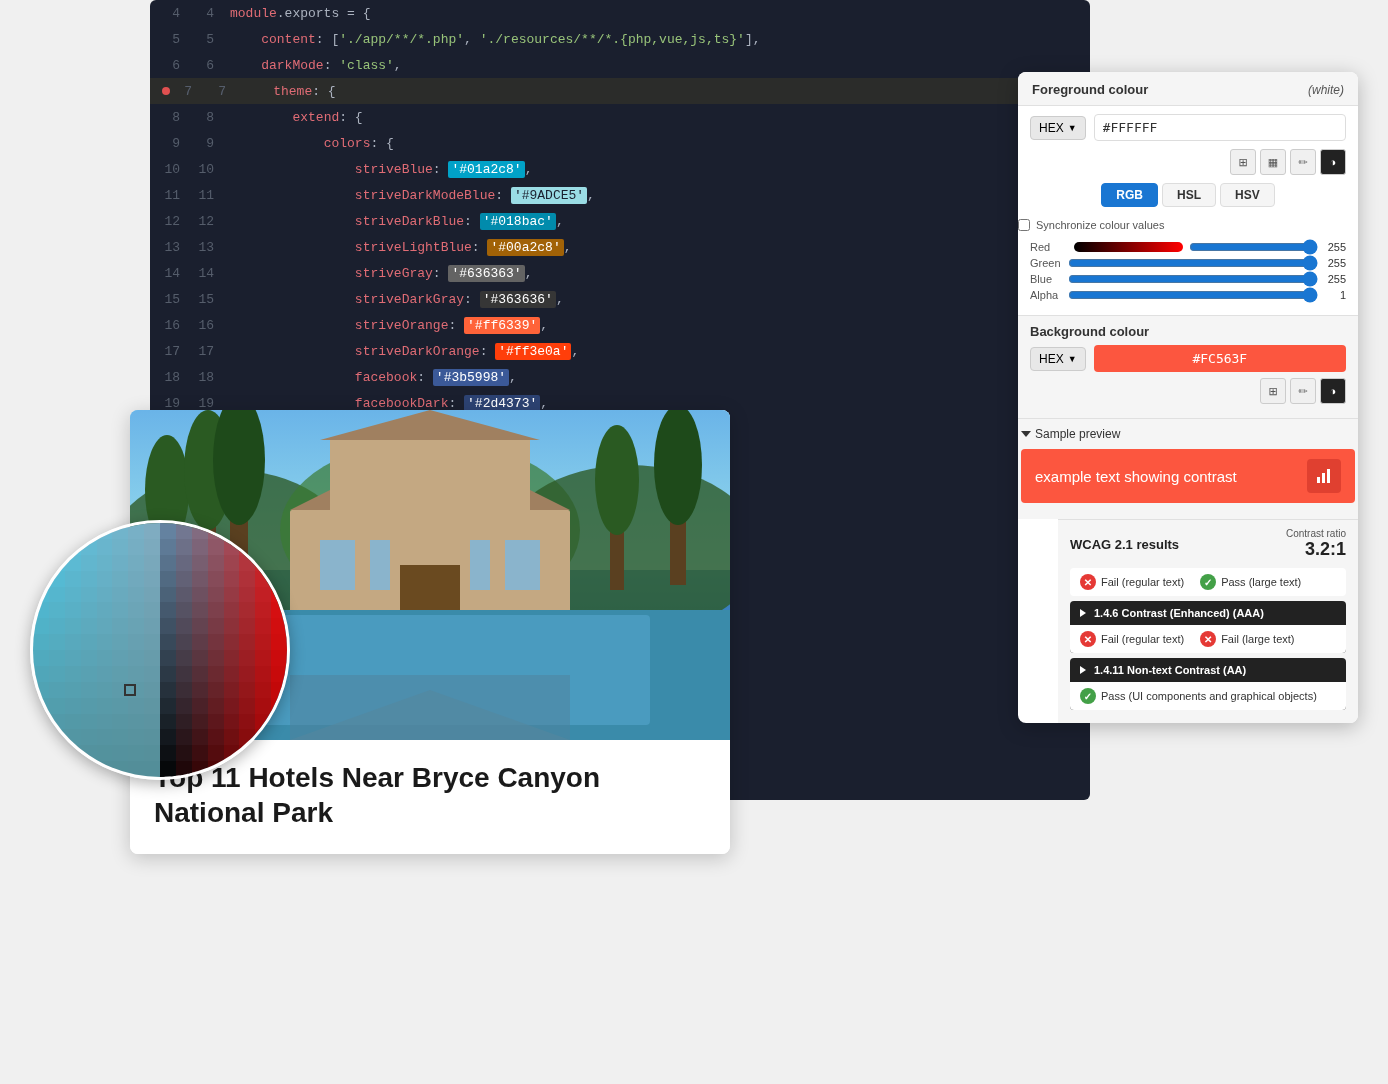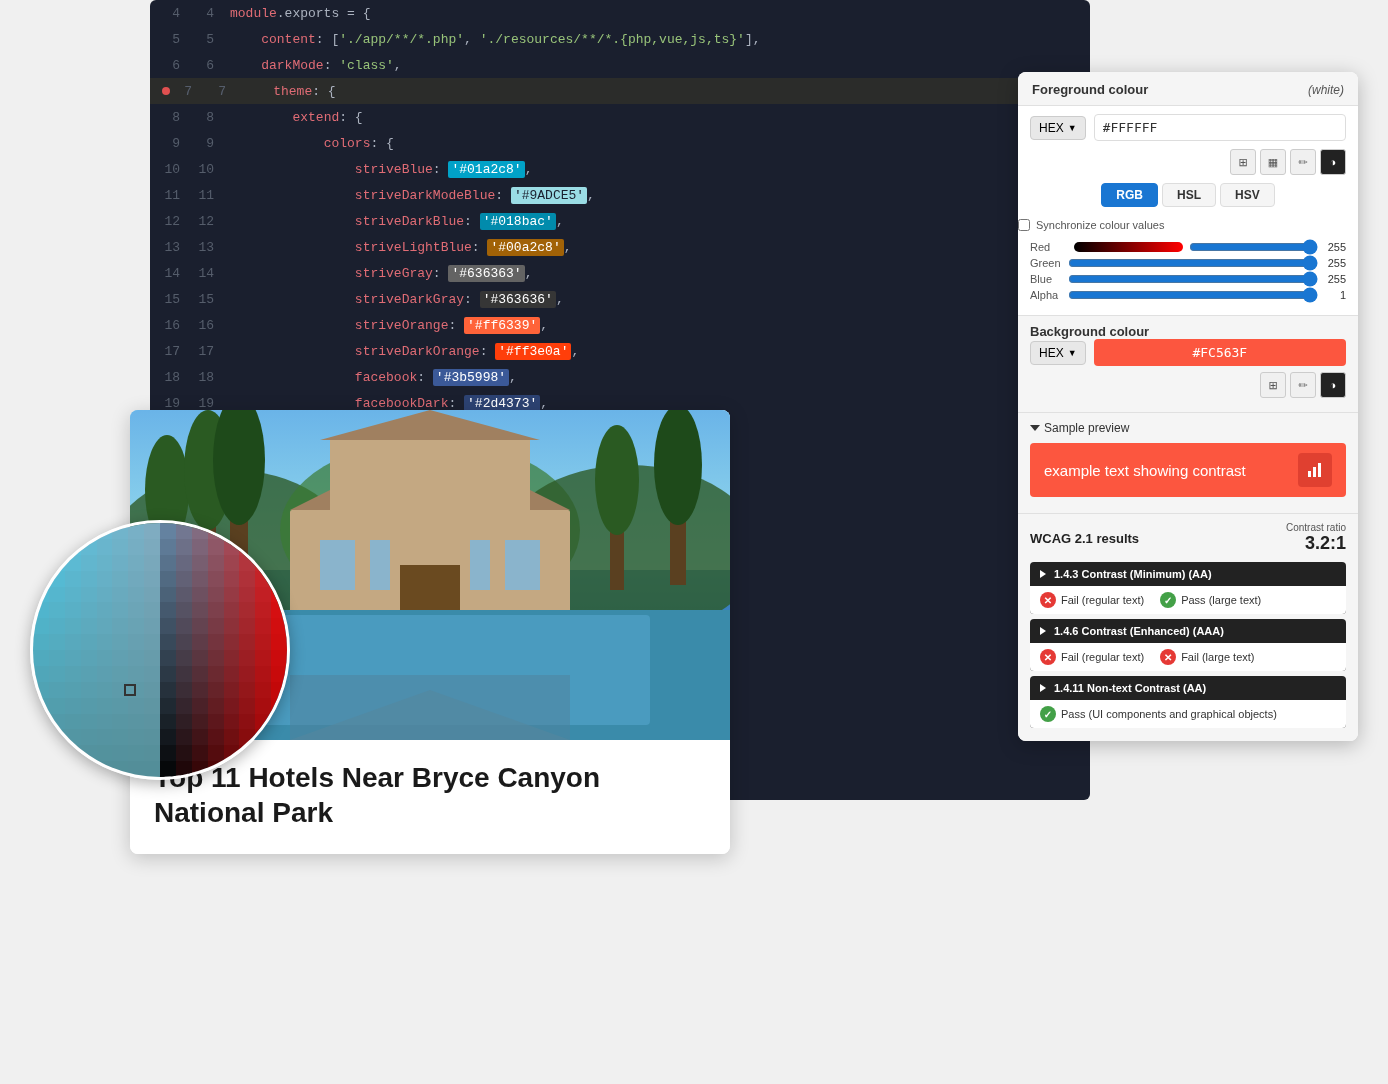--- a/index.html
+++ b/index.html
@@ -242,21 +242,21 @@
     .bg-section {
       background: #f5f5f5;
       border-top: 1px solid #e0e0e0;
       padding: 8px 12px;
     }
 
     .bg-title {
       font-size: 13px;
       font-weight: 600;
       color: #333;
-      margin-bottom: 0;
+      margin-bottom: 6px;
     }
 
     .bg-hex-row {
       display: flex;
       align-items: center;
       gap: 8px;
       margin-bottom: 6px;
     }
 
     .bg-color-display {
@@ -272,21 +272,21 @@
 
     .bg-icon-row {
       display: flex;
       gap: 4px;
       justify-content: flex-end;
       margin-bottom: 6px;
     }
 
     .sample-preview-section {
       background: #f5f5f5;
-      padding: 8px 12px;
+      padding: 8px 3px;
       border-top: 1px solid #e0e0e0;
     }
 
     .sample-preview-title {
       font-size: 12px;
       color: #333;
       margin-bottom: 8px;
       display: flex;
       align-items: center;
       gap: 4px;
@@ -326,20 +326,21 @@
       align-items: center;
       justify-content: center;
       color: #fff;
       font-size: 16px;
     }
 
     .wcag-section {
       padding: 8px 12px;
       background: #f5f5f5;
       border-top: 1px solid #e0e0e0;
+      margin-left: 40px;
     }
 
     .wcag-header {
       display: flex;
       justify-content: space-between;
       align-items: center;
       margin-bottom: 8px;
     }
 
     .wcag-title {
@@ -755,24 +756,20 @@
   <div class="wcag-section">
     <div class="wcag-header">
       <span class="wcag-title">WCAG 2.1 results</span>
       <div class="contrast-ratio-box">
         <div class="contrast-label">Contrast ratio</div>
         <div class="contrast-value">3.2:1</div>
       </div>
     </div>
 
     <div class="wcag-item">
-      <div class="wcag-item-header">
-        <span class="wcag-arrow"></span>
-        <span class="wcag-item-title">1.4.3 Contrast (Minimum) (AA)</span>
-      </div>
       <div class="wcag-item-body">
         <div class="wcag-result">
           <div class="fail-icon">✕</div>
           <span>Fail (regular text)</span>
         </div>
         <div class="wcag-result">
           <div class="pass-icon">✓</div>
           <span>Pass (large text)</span>
         </div>
       </div>

